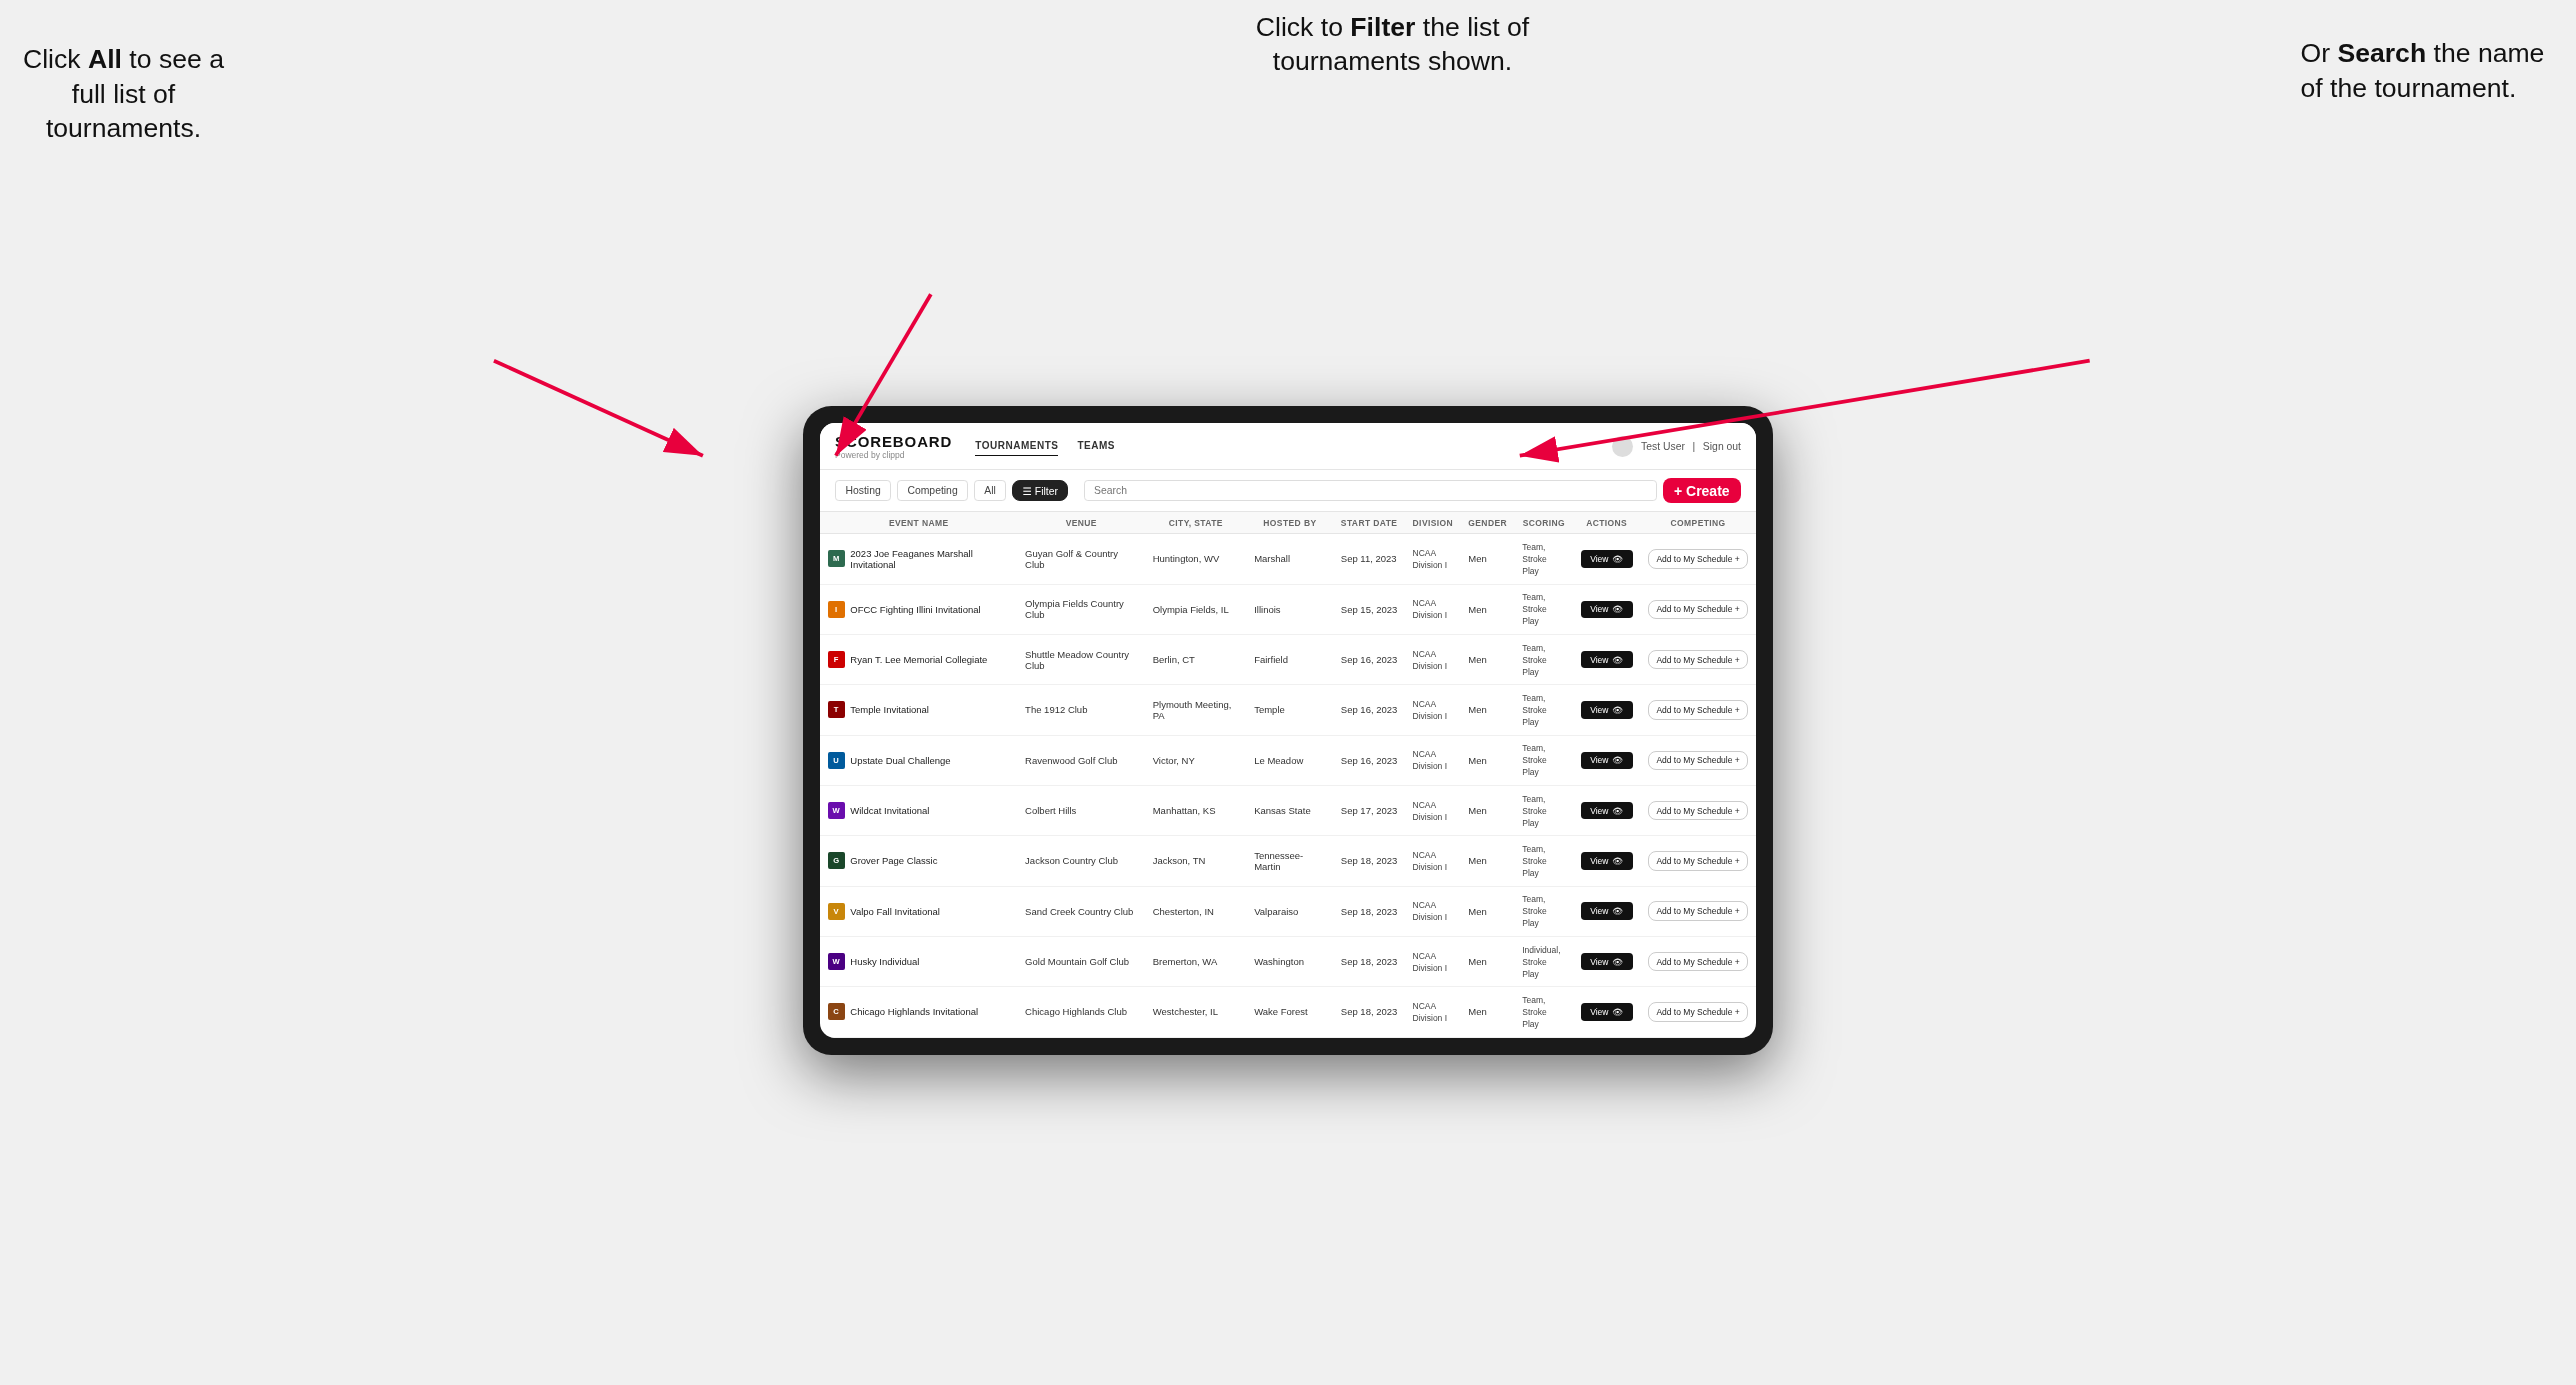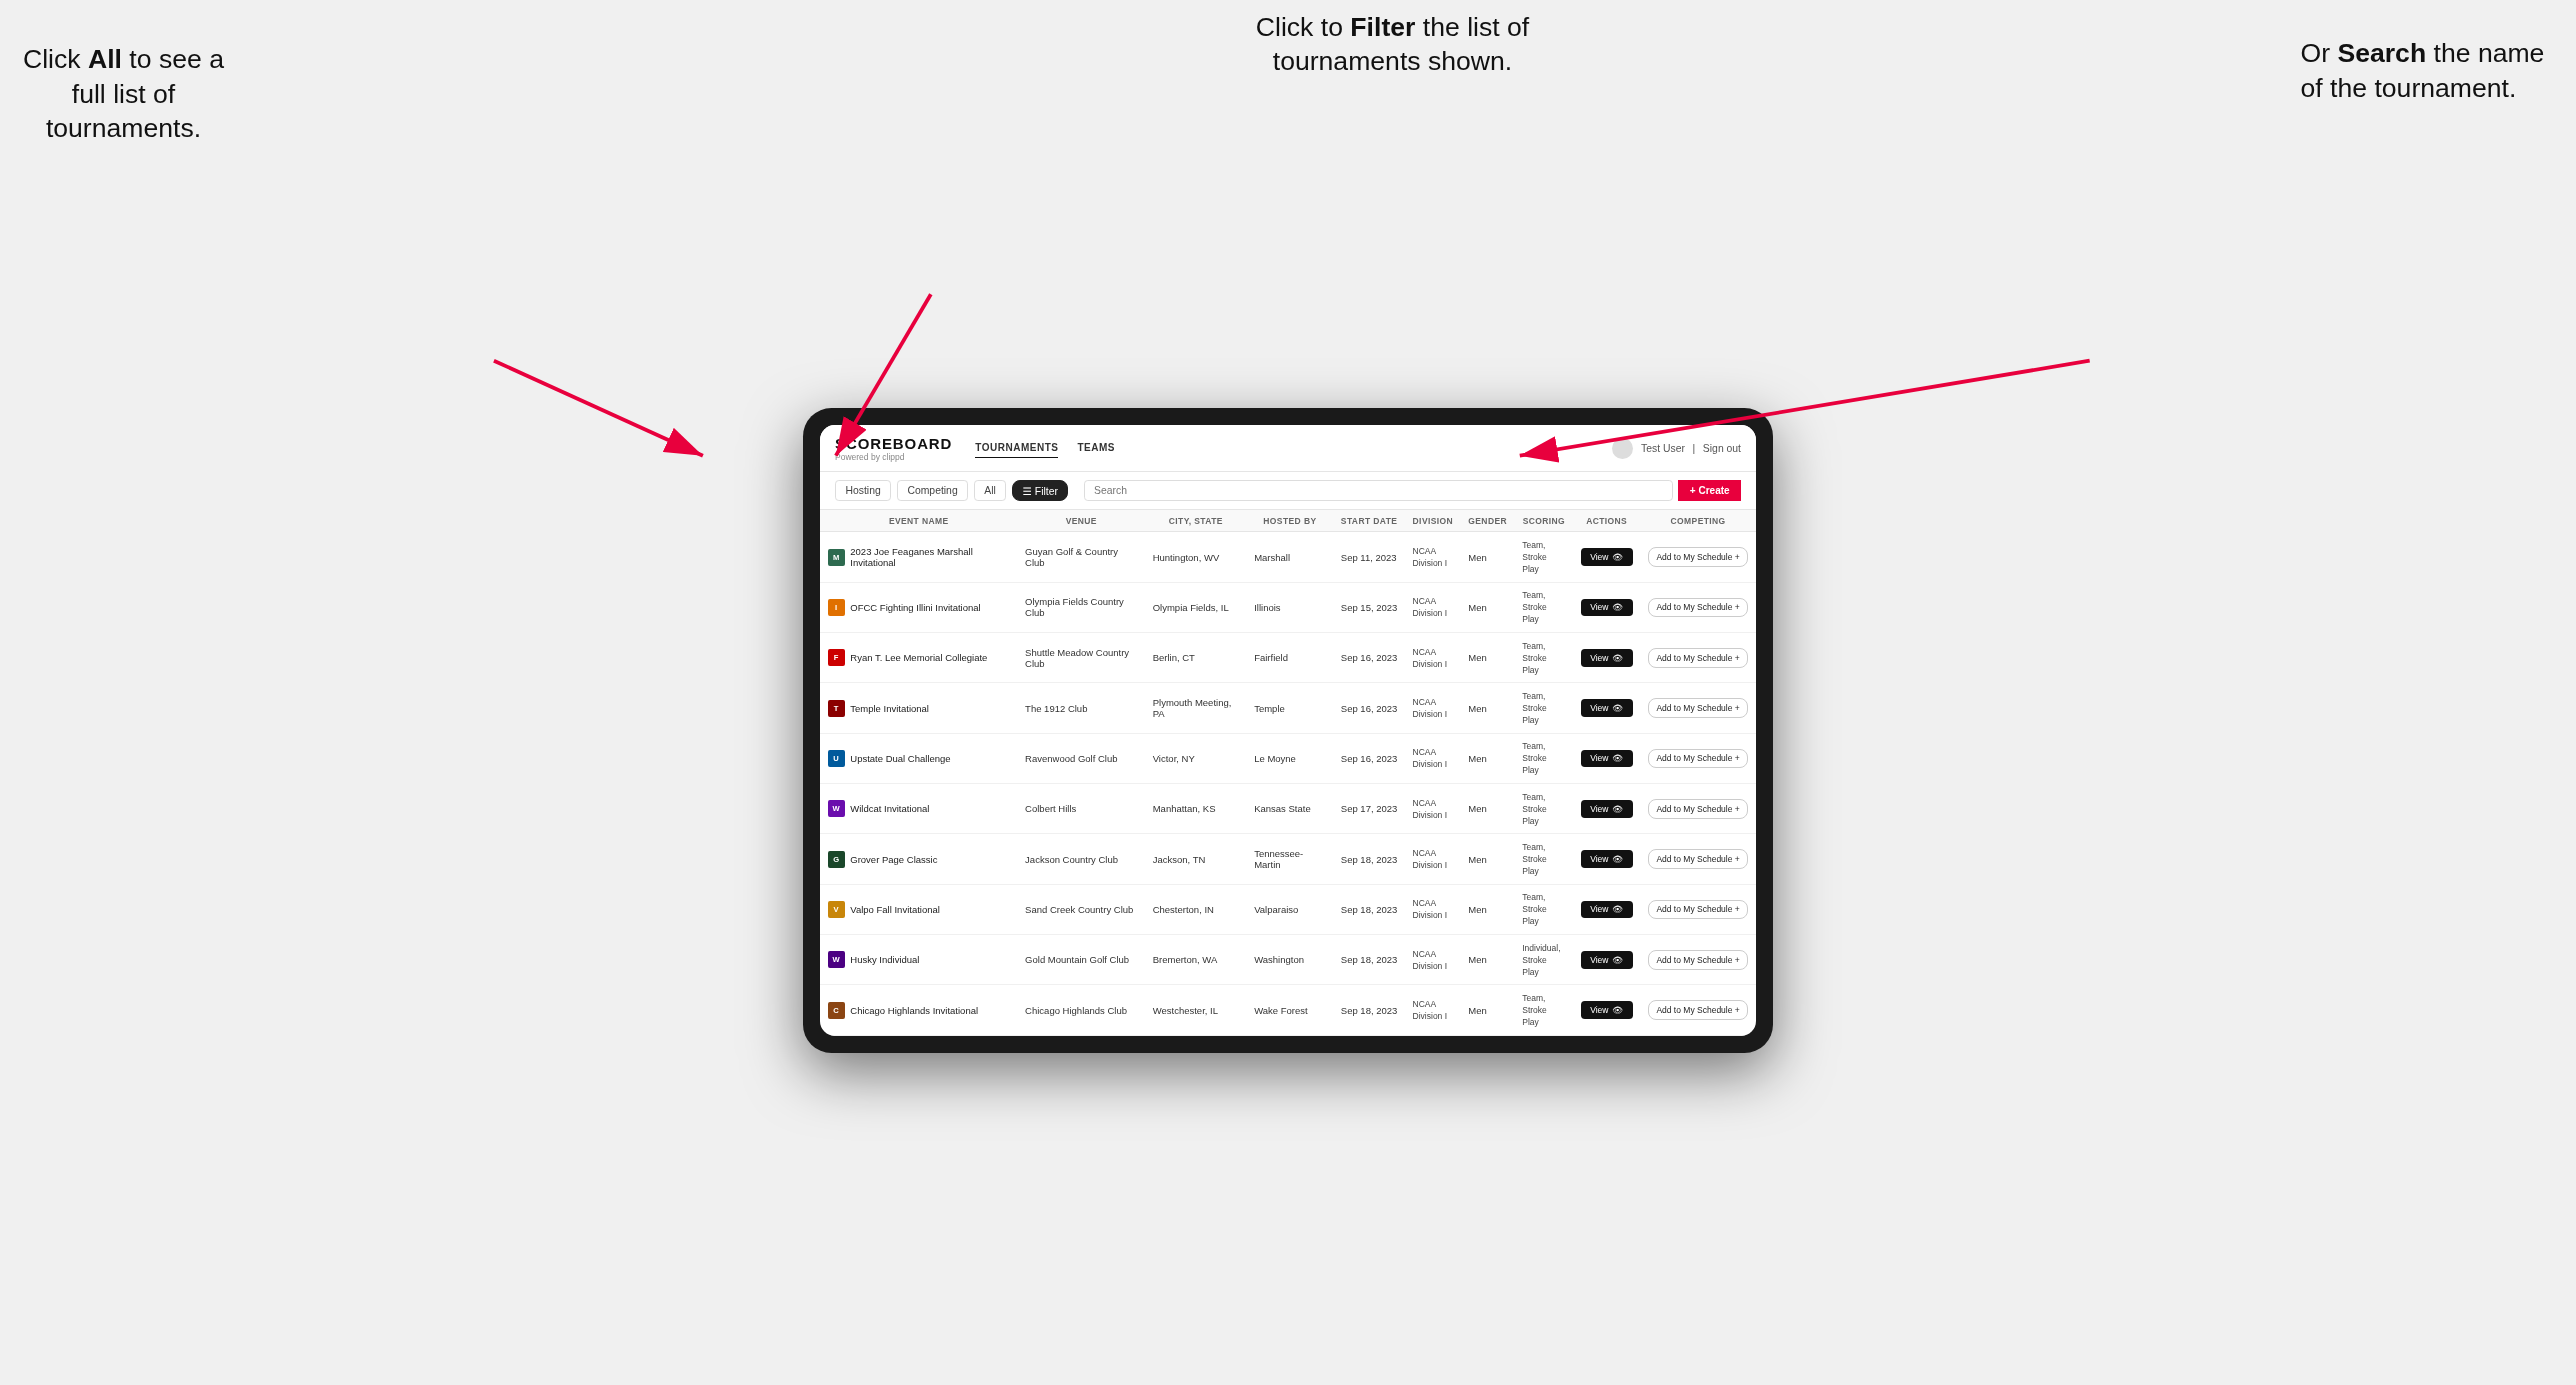--- a/index.html
+++ b/index.html
@@ -151,23 +151,23 @@
       border: 0.9px solid #ddd;
       border-radius: 3.8px;
       padding: 3.8px 9.5px;
       font-size: 10.4px;
       color: #999;
     }
     .create-btn {
       background: #e8003d;
       color: #fff;
       border: none;
-      border-radius: 0;
+      border-radius: 8px;
       padding: 4.7px 11.4px;
-      font-size: 10px;
+      font-size: 14px;
       font-weight: 600;
       cursor: pointer;
     }
 
     
     .table-container {
       overflow-x: auto;
     }
     table {
       width: 100%;
@@ -425,21 +425,21 @@
     </tr>
             <tr>
       <td>
         <div class="event-cell">
           <div class="team-logo" style="background:#005a9c;color:#fff;">U</div>
           <span class="event-name">Upstate Dual Challenge</span>
         </div>
       </td>
       <td>Ravenwood Golf Club</td>
       <td>Victor, NY</td>
-      <td>Le Moyne</td>
+      <td>Le Meadow</td>
       <td>Sep 16, 2023</td>
       <td><span class="division-text">NCAA<br>Division I</span></td>
       <td>Men</td>
       <td><span class="scoring-text">Team,<br>Stroke Play</span></td>
       <td>
         <button class="view-btn">
           View <span class="eye-icon">👁</span>
         </button>
       </td>
       <td>

